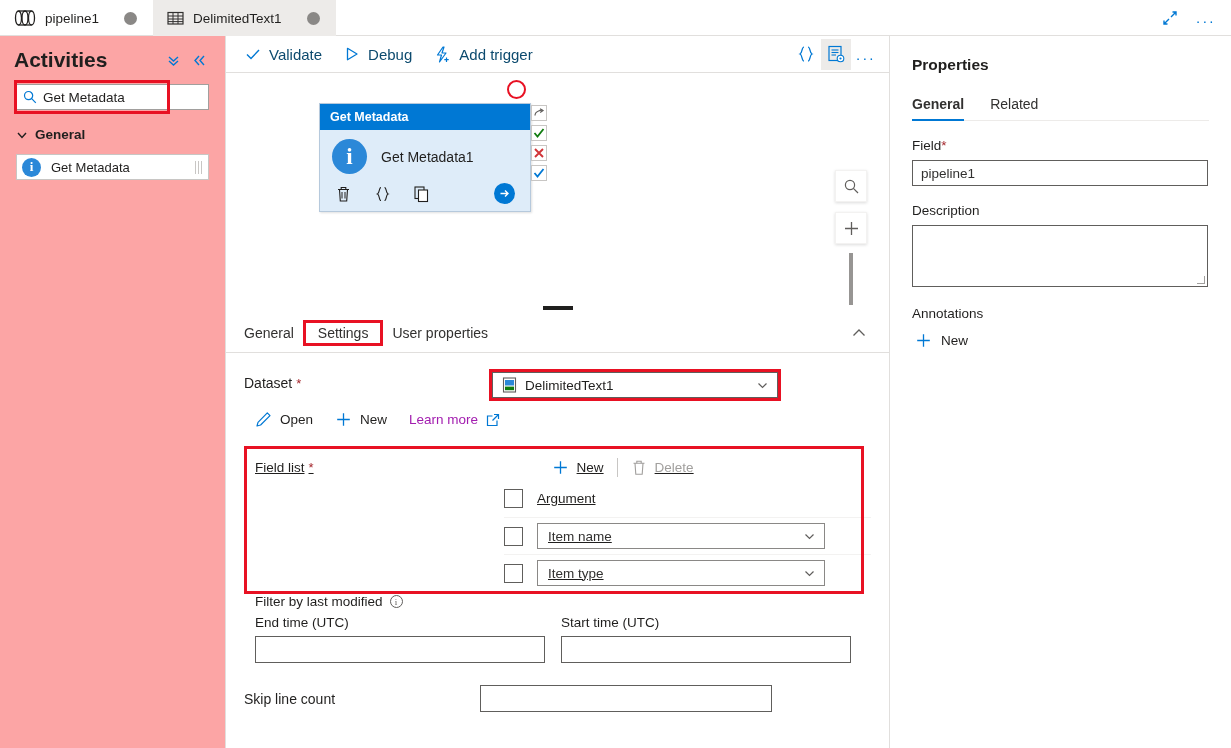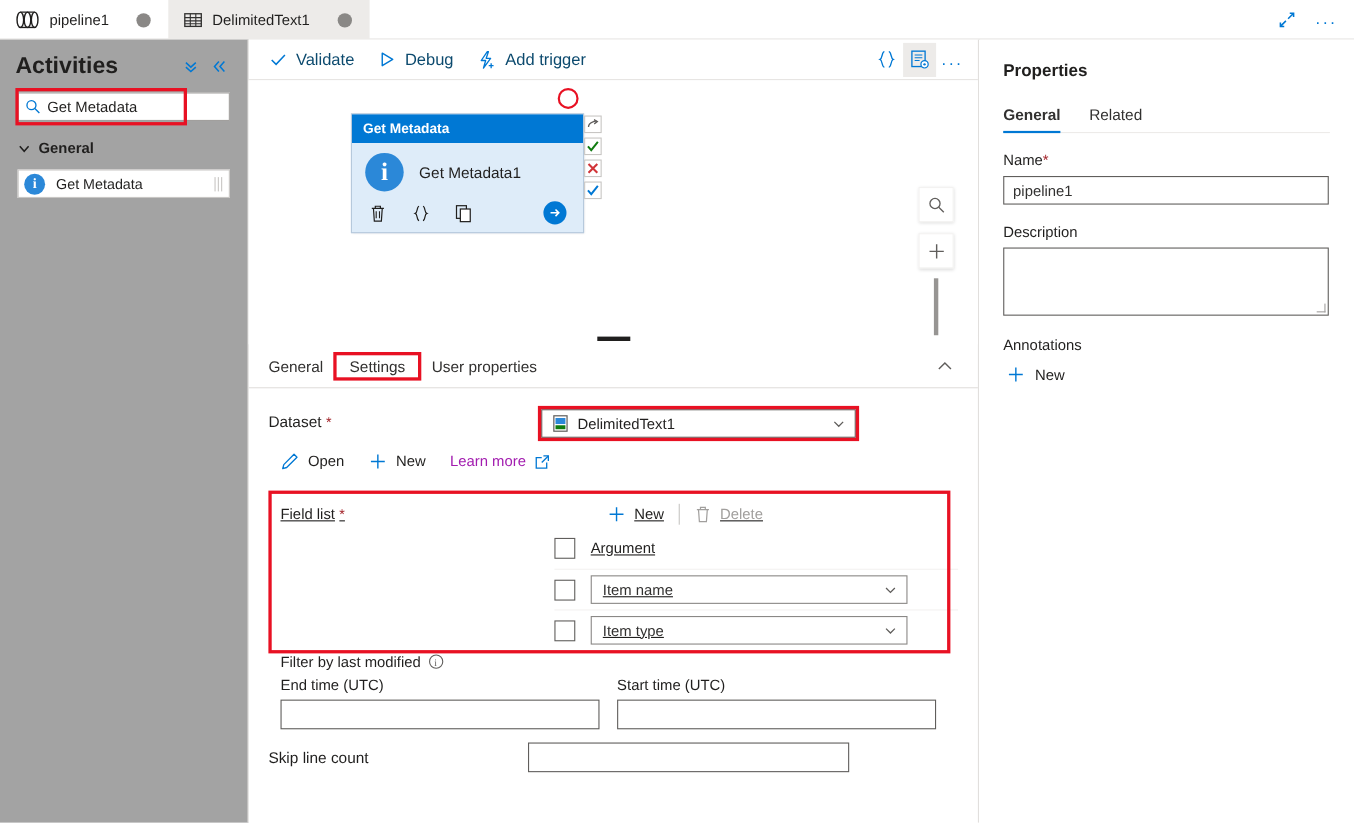--- a/index.html
+++ b/index.html
@@ -38,21 +38,21 @@
   .tabbar-right { display: flex; align-items: center; gap: 6px; padding-right: 10px; }
   .tb-icon-btn {
     width: 30px; height: 30px; display: flex; align-items: center; justify-content: center;
     cursor: pointer; border-radius: 2px;
   }
   .ellipsis { letter-spacing: 2.5px; color: #0078d4; font-size: 15px; line-height: 1; }
 
   
   .activities {
     position: absolute; left: 0; top: 36px; width: 226px; height: 712px;
-    background: #a3a3a3;
+    background: #fca5a5;
     border-right: 1px solid #e1dfdd;
   }
   .act-header {
     display: flex; align-items: center;
     padding: 12px 14px 6px 14px;
   }
   .act-title { font-size: 21px; font-weight: bold; color: #201f1e; }
   .act-header-actions { margin-left: auto; display: flex; gap: 10px; align-items: center; padding-right: 4px; }
   .chev-btn { cursor: pointer; width: 16px; height: 16px; display:flex; align-items:center; justify-content:center; }
 
@@ -286,21 +286,21 @@
     display: inline-flex; align-items: center; justify-content: center;
     font-size: 9px; font-family: "Liberation Serif", serif; cursor: pointer;
   }
   .time-row { display: flex; gap: 16px; margin-top: 6px; }
   .time-col { width: 290px; }
   .time-col .tlbl { font-size: 13.5px; }
   .tinput {
     margin-top: 6px; width: 290px; height: 27px;
     border: 1px solid #605e5c; background: #fff;
   }
-  .skip-row { display: flex; align-items: center; margin-top: 12px; }
+  .skip-row { display: flex; align-items: center; margin-top: 22px; }
   .skip-input {
     margin-left: 145px; width: 292px; height: 27px;
     border: 1px solid #605e5c; background: #fff;
   }
 
   
   .props {
     position: absolute; left: 891px; top: 36px;
     width: 340px; height: 712px; background: #ffffff;
     padding: 20px 22px 0 21px;
@@ -762,21 +762,21 @@
       <div class="ptab active">
         <span>General</span>
       </div>
       <div class="ptab">
         <span>Related</span>
       </div>
     </div>
 
     <div class="p-field">
       <div class="p-label">
-        <span>Name</span><span class="req">*</span>
+        <span>Field</span><span class="req">*</span>
       </div>
       <div class="p-input">
         <span>pipeline1</span>
       </div>
     </div>
 
     <div class="p-field">
       <div class="p-label">Description</div>
       <div class="p-textarea"></div>
     </div>

